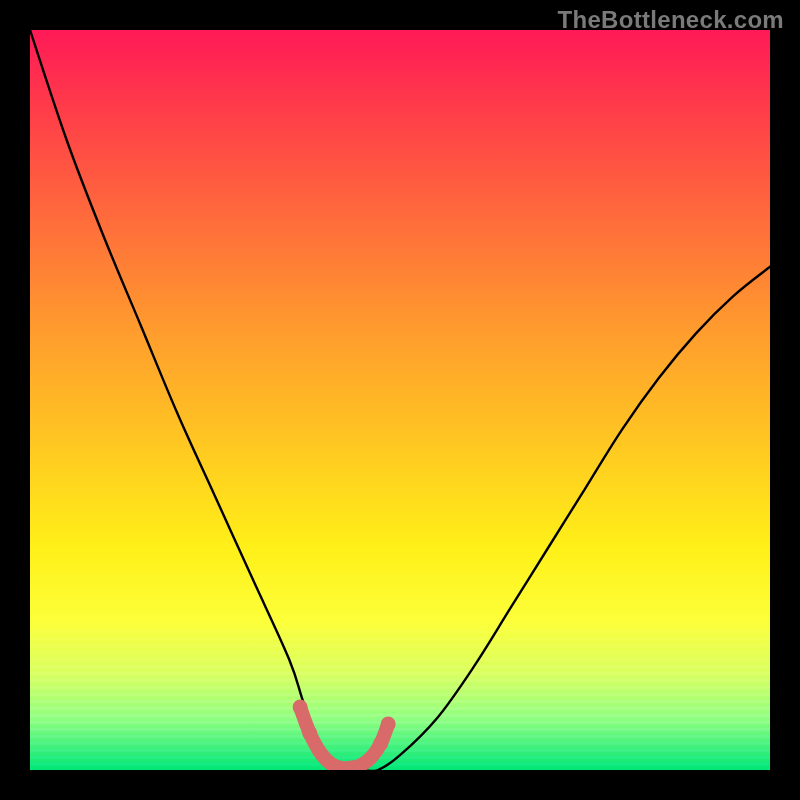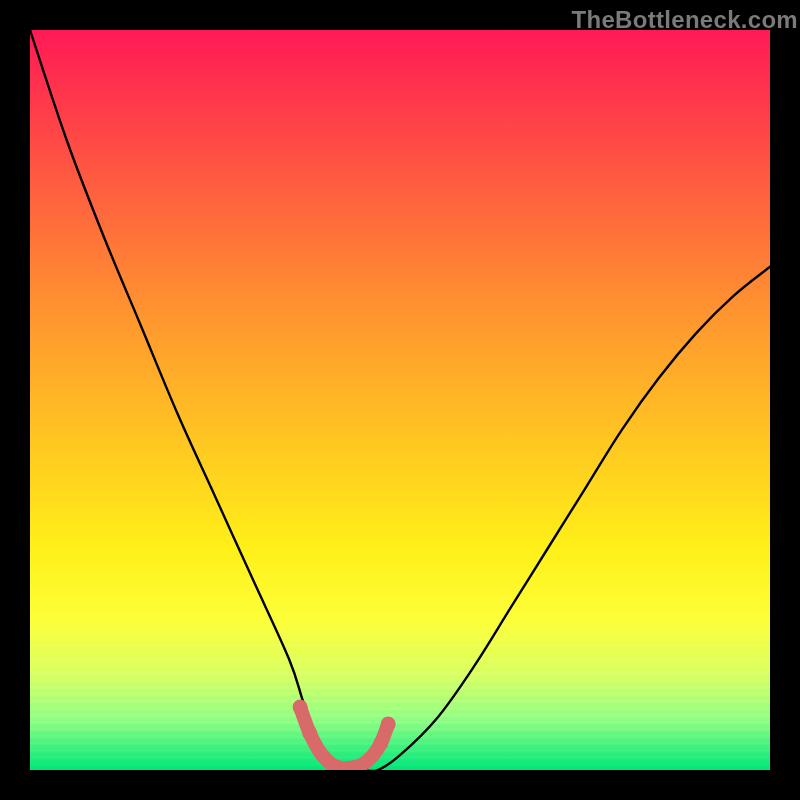--- a/index.html
+++ b/index.html
@@ -38,21 +38,21 @@
       rgba(255,255,255,0.10) 3px,
       rgba(0,0,0,0.00) 3px,
       rgba(0,0,0,0.00) 7px
     );
     mix-blend-mode: overlay;
     pointer-events: none;
   }
   .watermark {
     position: absolute;
     top: 6px;
-    right: 2px;
+    right: 16px;
     font: 600 24px Arial, Helvetica, sans-serif;
     color: #7a7a7a;
     letter-spacing: 0.3px;
     user-select: none;
   }
   svg.curve {
     position: absolute;
     inset: 0;
     width: 100%;
     height: 100%;

